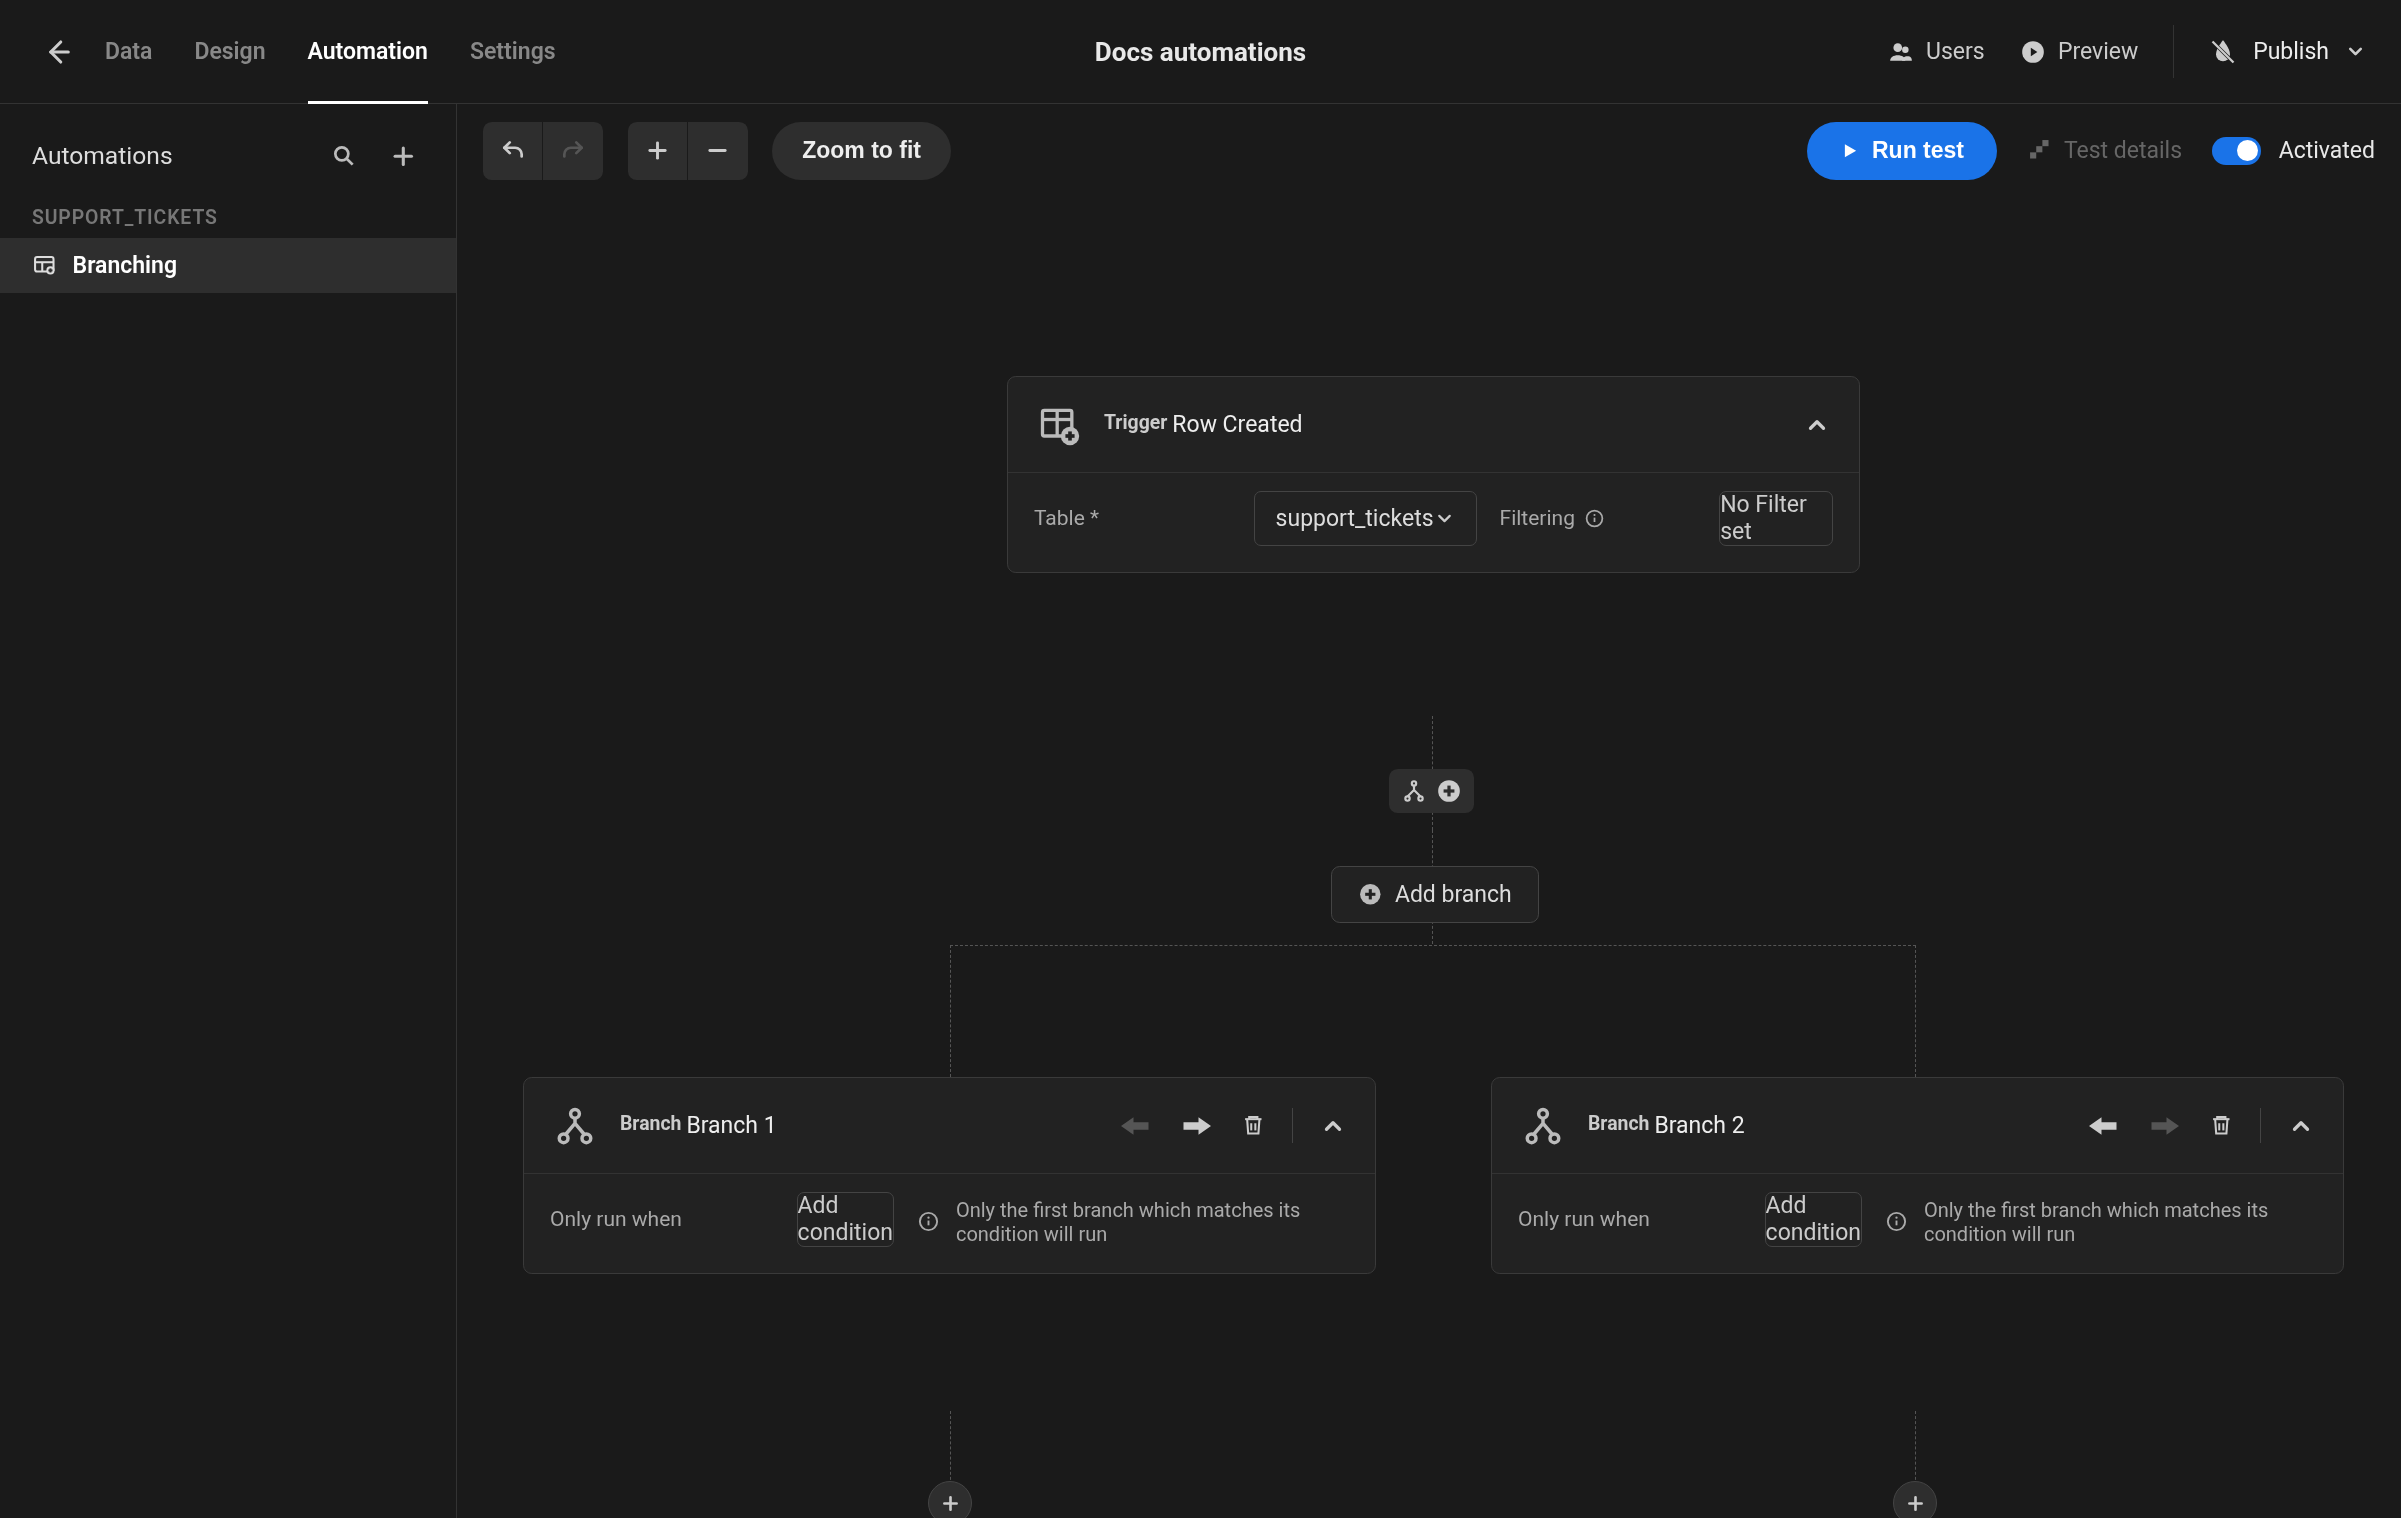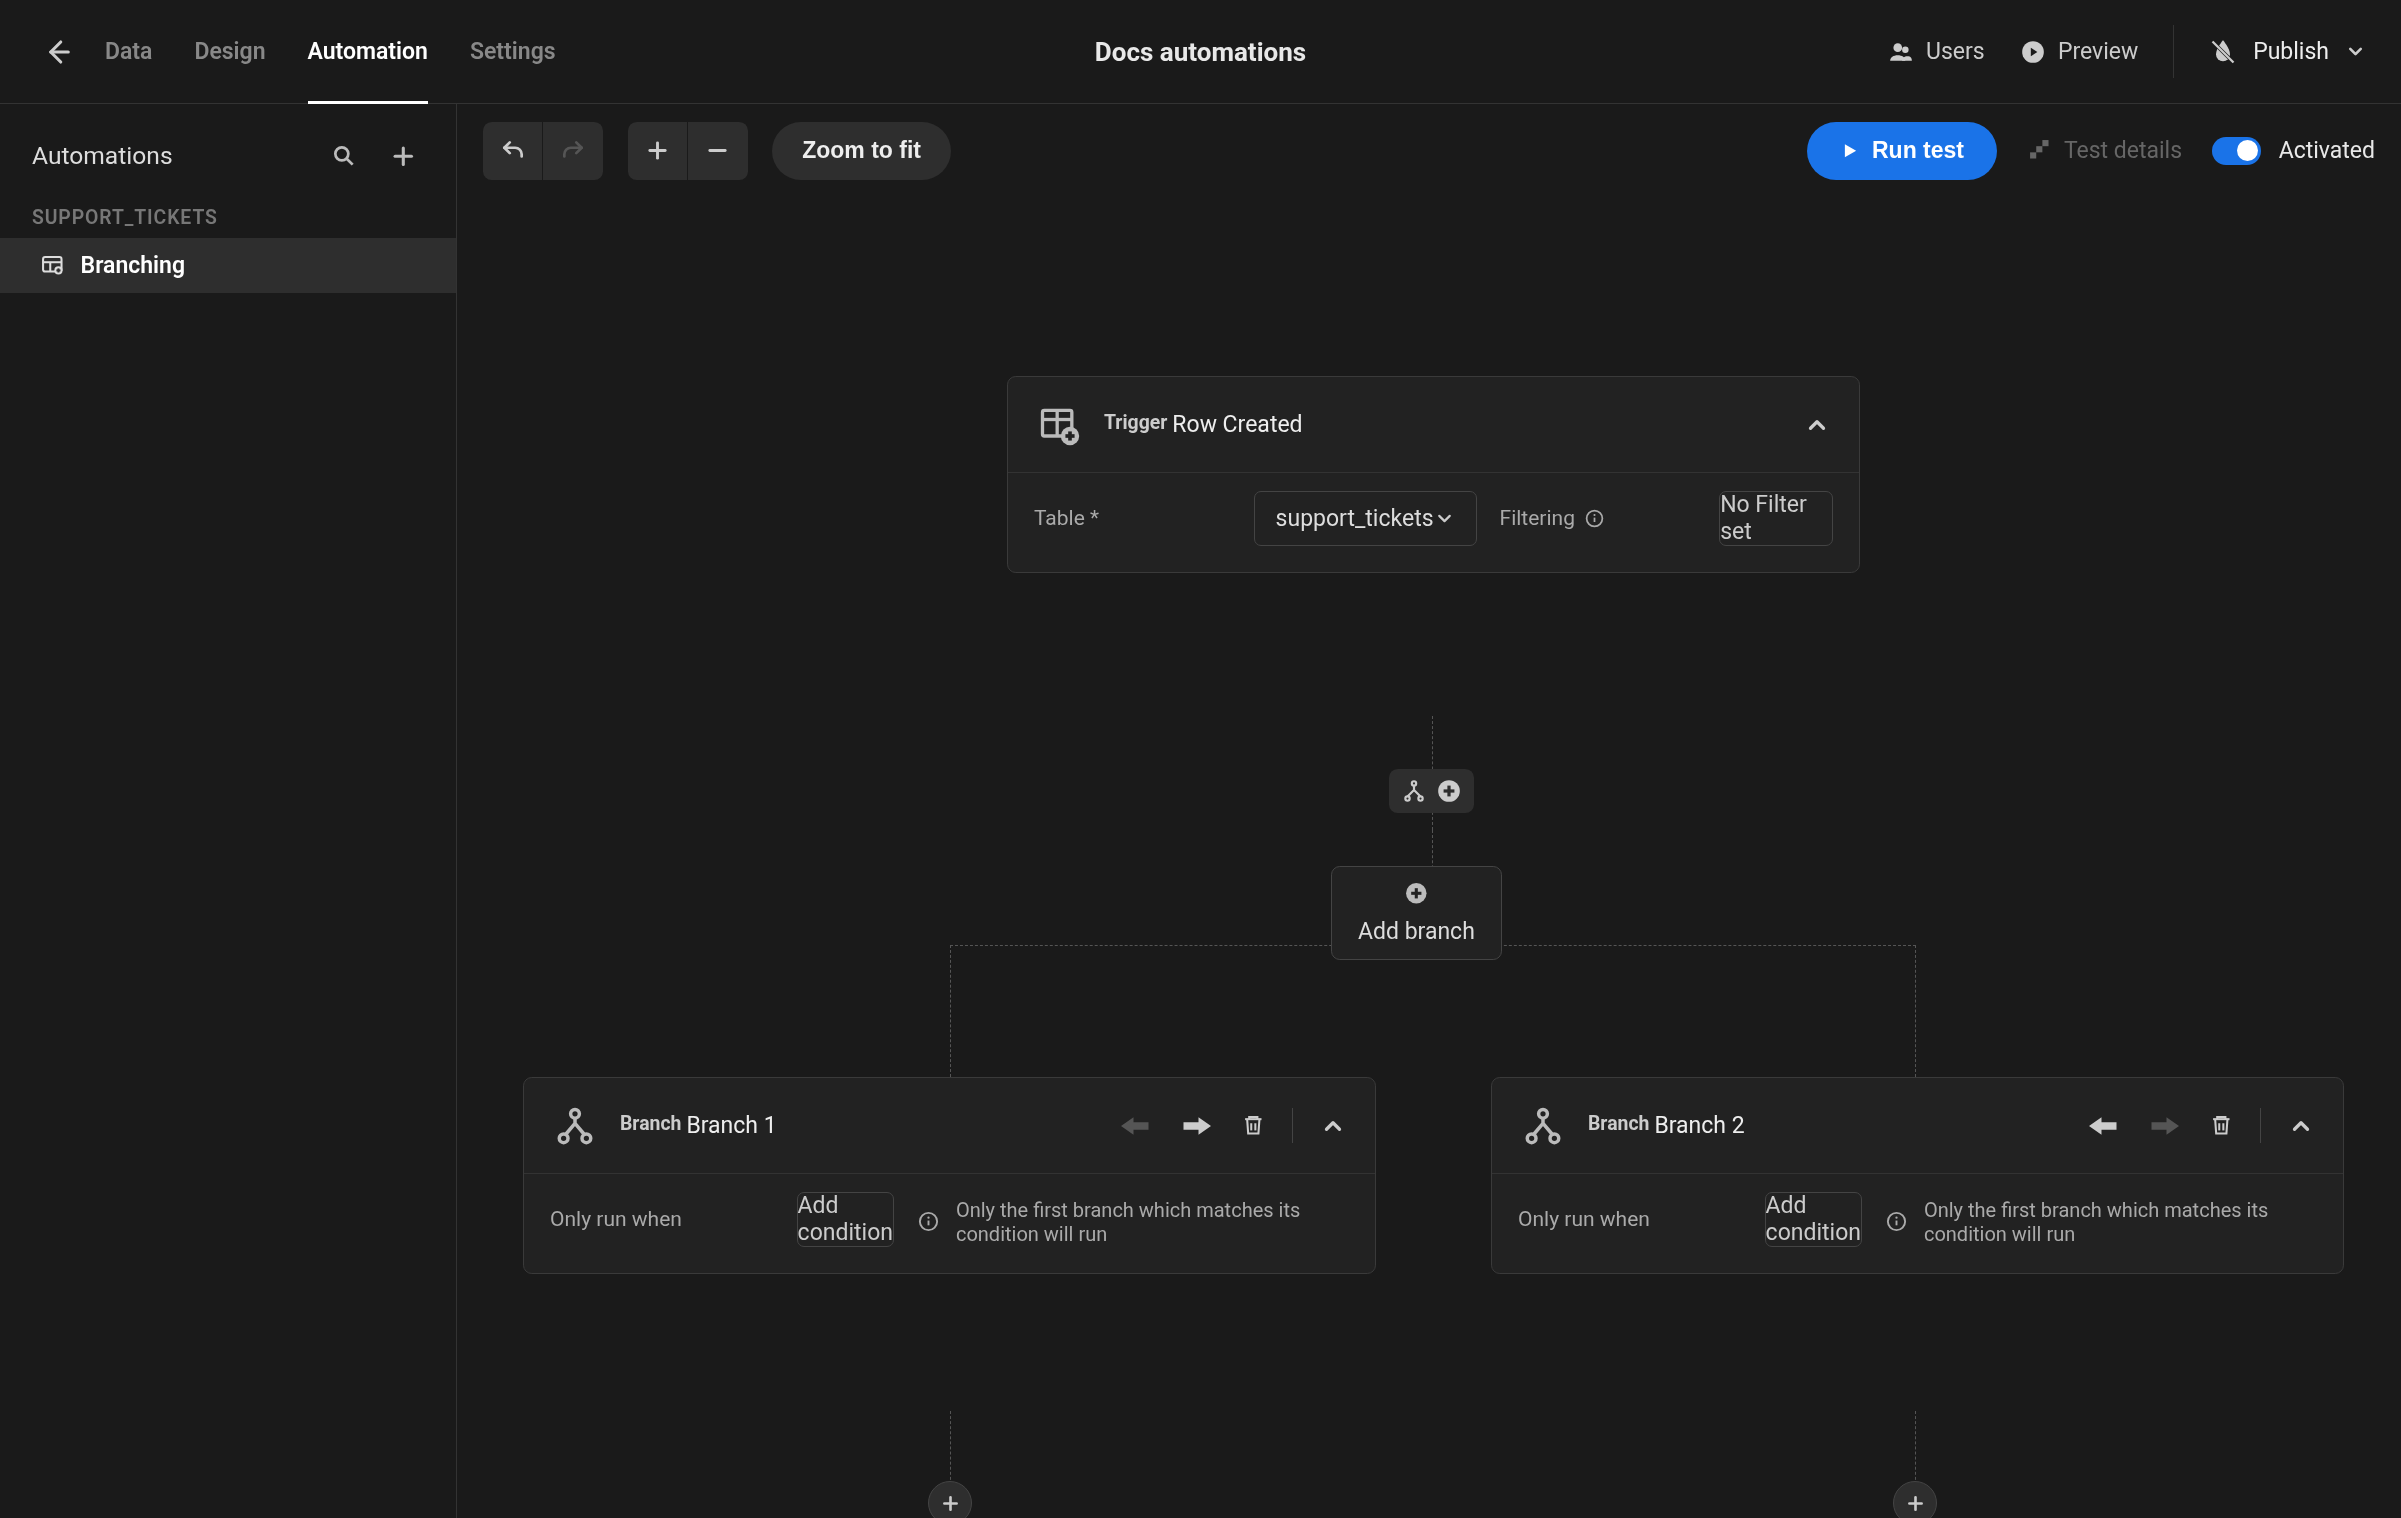--- a/index.html
+++ b/index.html
@@ -67,21 +67,21 @@
   }
   .sidebar-title { font-size: 24.6px; flex: 1; color: #ddd; }
   .sidebar-iconbtn { cursor: pointer; color: #bbb; padding: 5.3px 8.8px; }
   .sidebar-section {
     padding: 16px 32px 8.8px;
     font-size: 19.4px; letter-spacing: 0.9px;
     color: #777; font-weight: 600;
   }
   .sidebar-item {
     display: flex; align-items: center; gap: 16px;
-    padding: 14px 40px;
+    padding: 14px 32px;
     background: #2e2e2e;
     color: #fff; font-weight: 600;
     cursor: pointer;
   }
 
   
   .canvas-wrap { flex: 1; display: flex; flex-direction: column; position: relative; }
   .toolbar {
     display: flex; align-items: center;
     padding: 17.6px 26px;
@@ -428,21 +428,21 @@
         </span>
         <span class="mini">
           <svg width="26" height="26" viewBox="0 0 24 24" fill="#ccc">
               <circle cx="12" cy="12" r="10"></circle>
               <line x1="12" y1="7" x2="12" y2="17" stroke="#2e2e2e" stroke-width="3"></line>
               <line x1="7" y1="12" x2="17" y2="12" stroke="#2e2e2e" stroke-width="3"></line>
             </svg>
         </span>
       </div>
 
-      <div class="addbranch-btn" style="left:874px; top:669px;flex-direction:column;">
+      <div class="addbranch-btn" style="left:874px; top:669px;">
         <span>
           <svg width="24.6" height="24.6" viewBox="0 0 24 24" fill="#bbb">
               <circle cx="12" cy="12" r="10"></circle>
               <line x1="12" y1="7" x2="12" y2="17" stroke="#222" stroke-width="3"></line>
               <line x1="7" y1="12" x2="17" y2="12" stroke="#222" stroke-width="3"></line>
             </svg>
         </span>
         <span>Add branch</span>
       </div>
 

